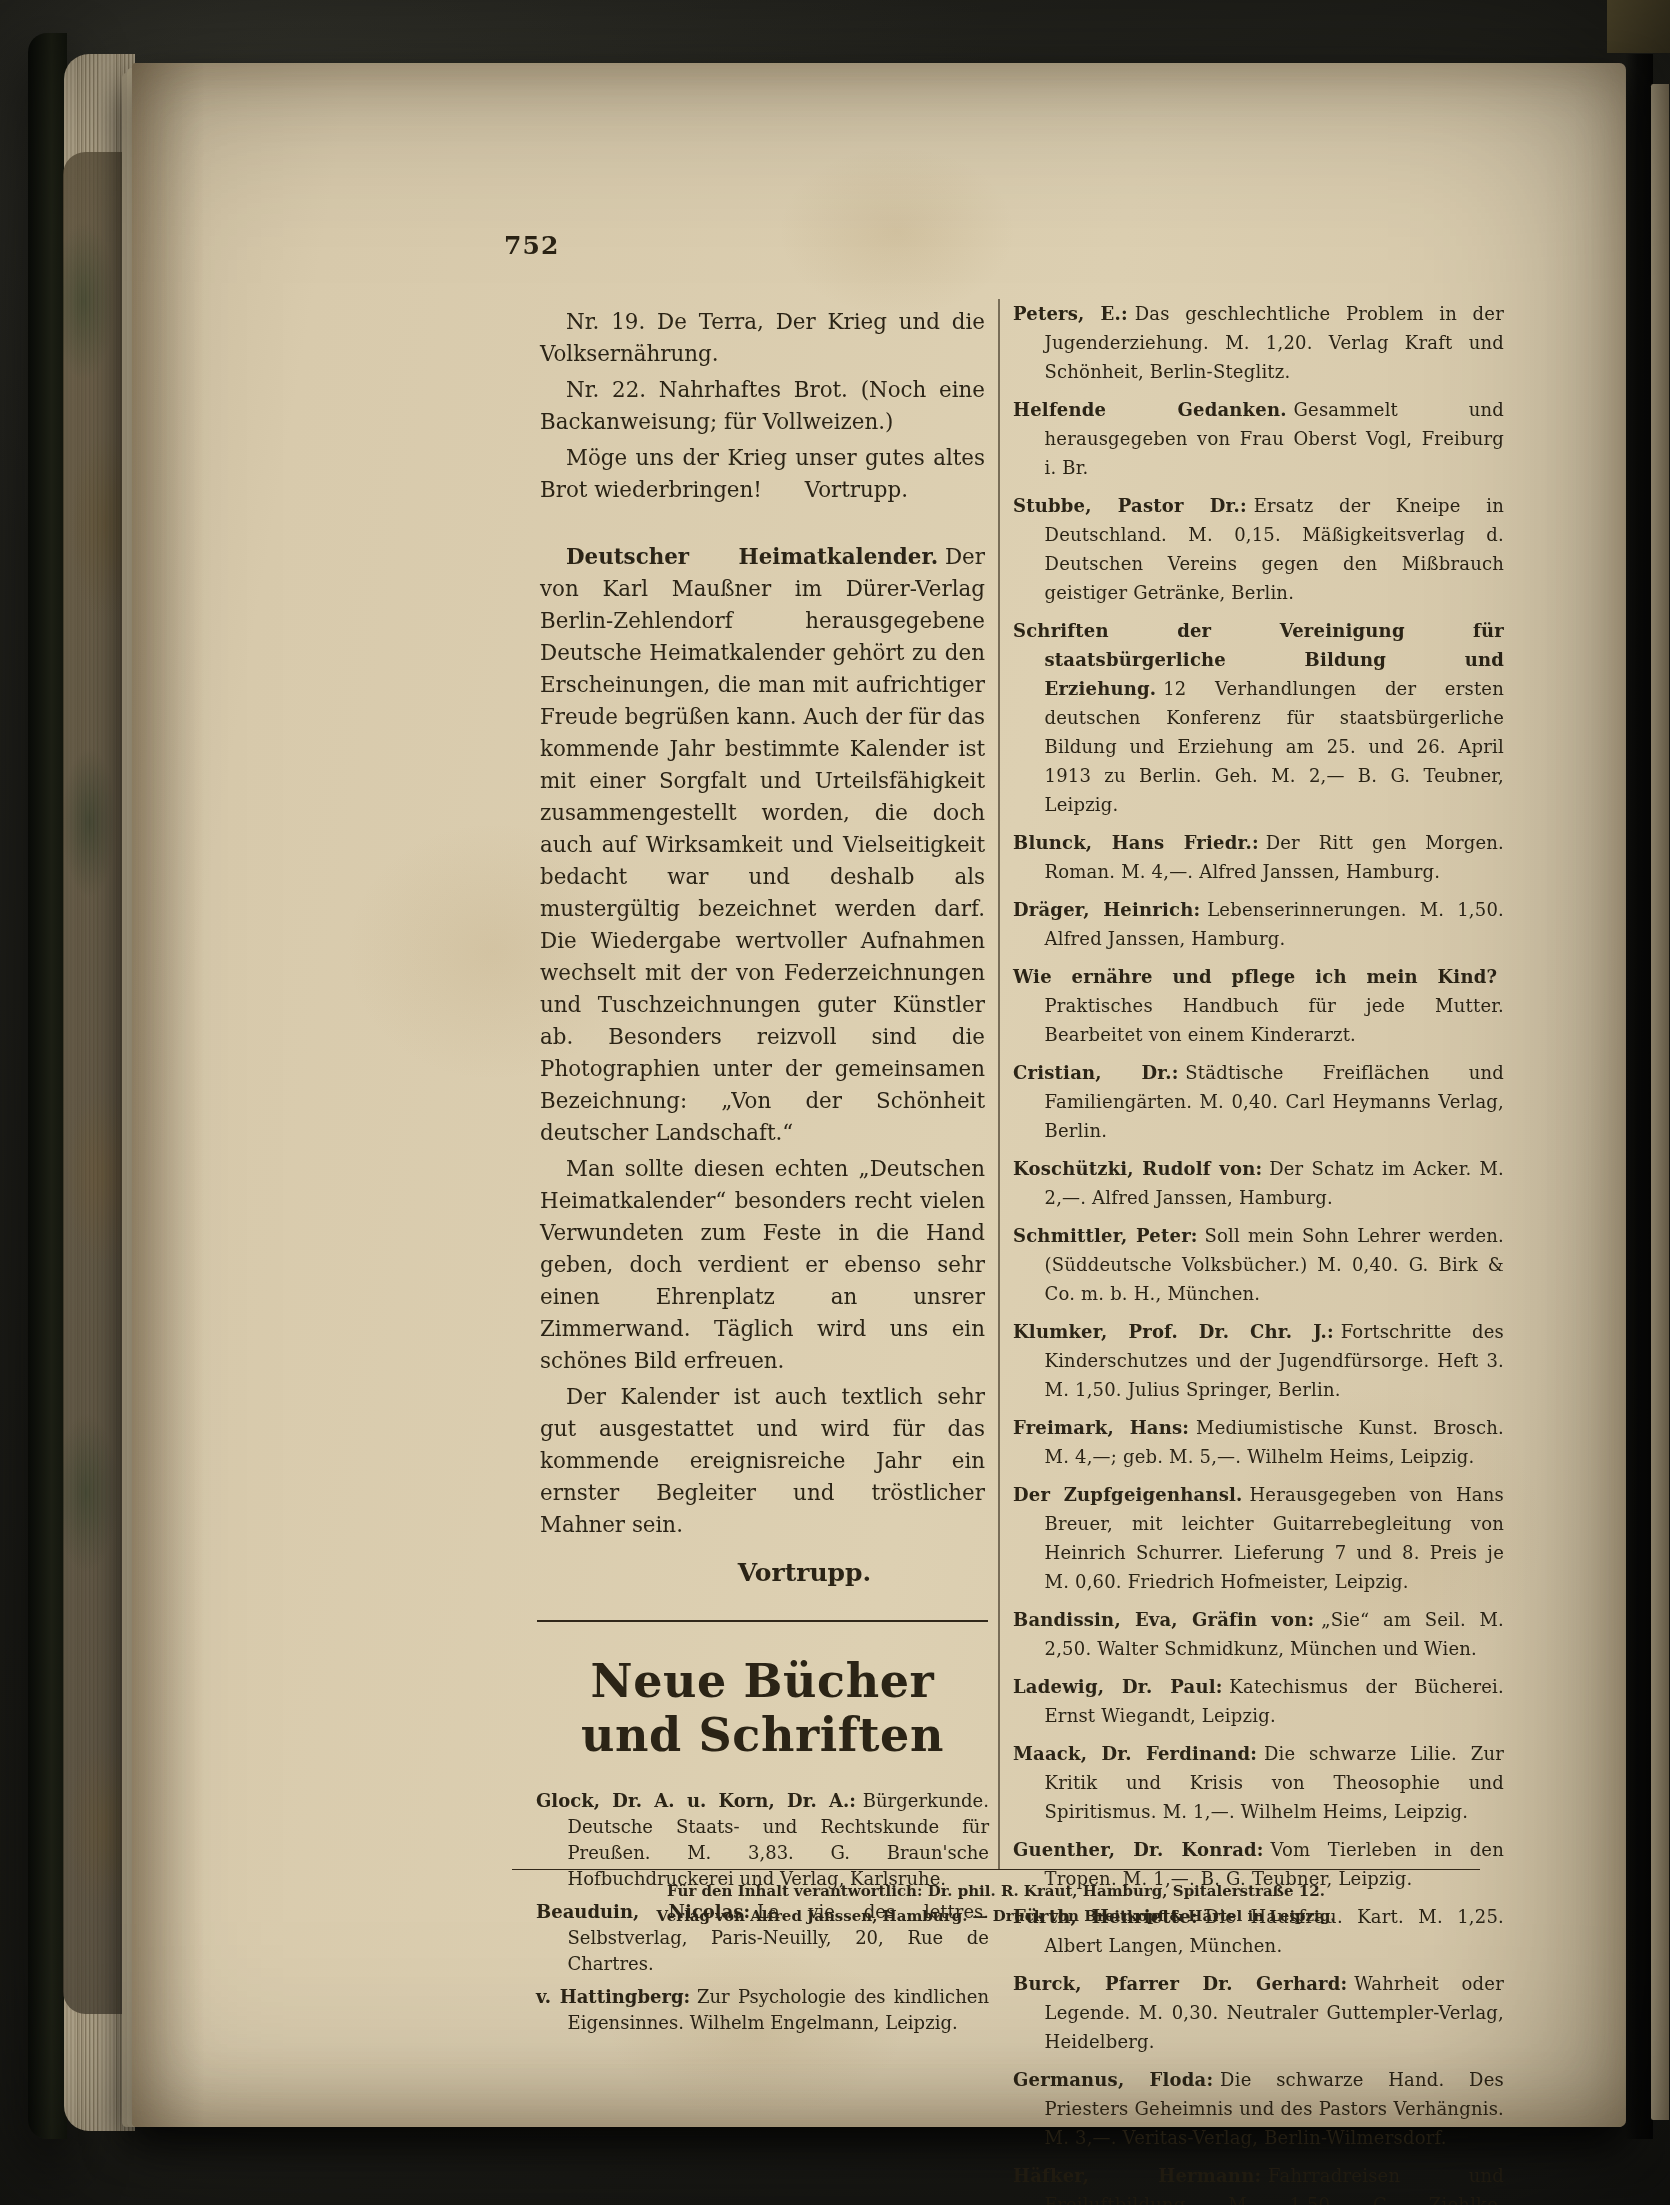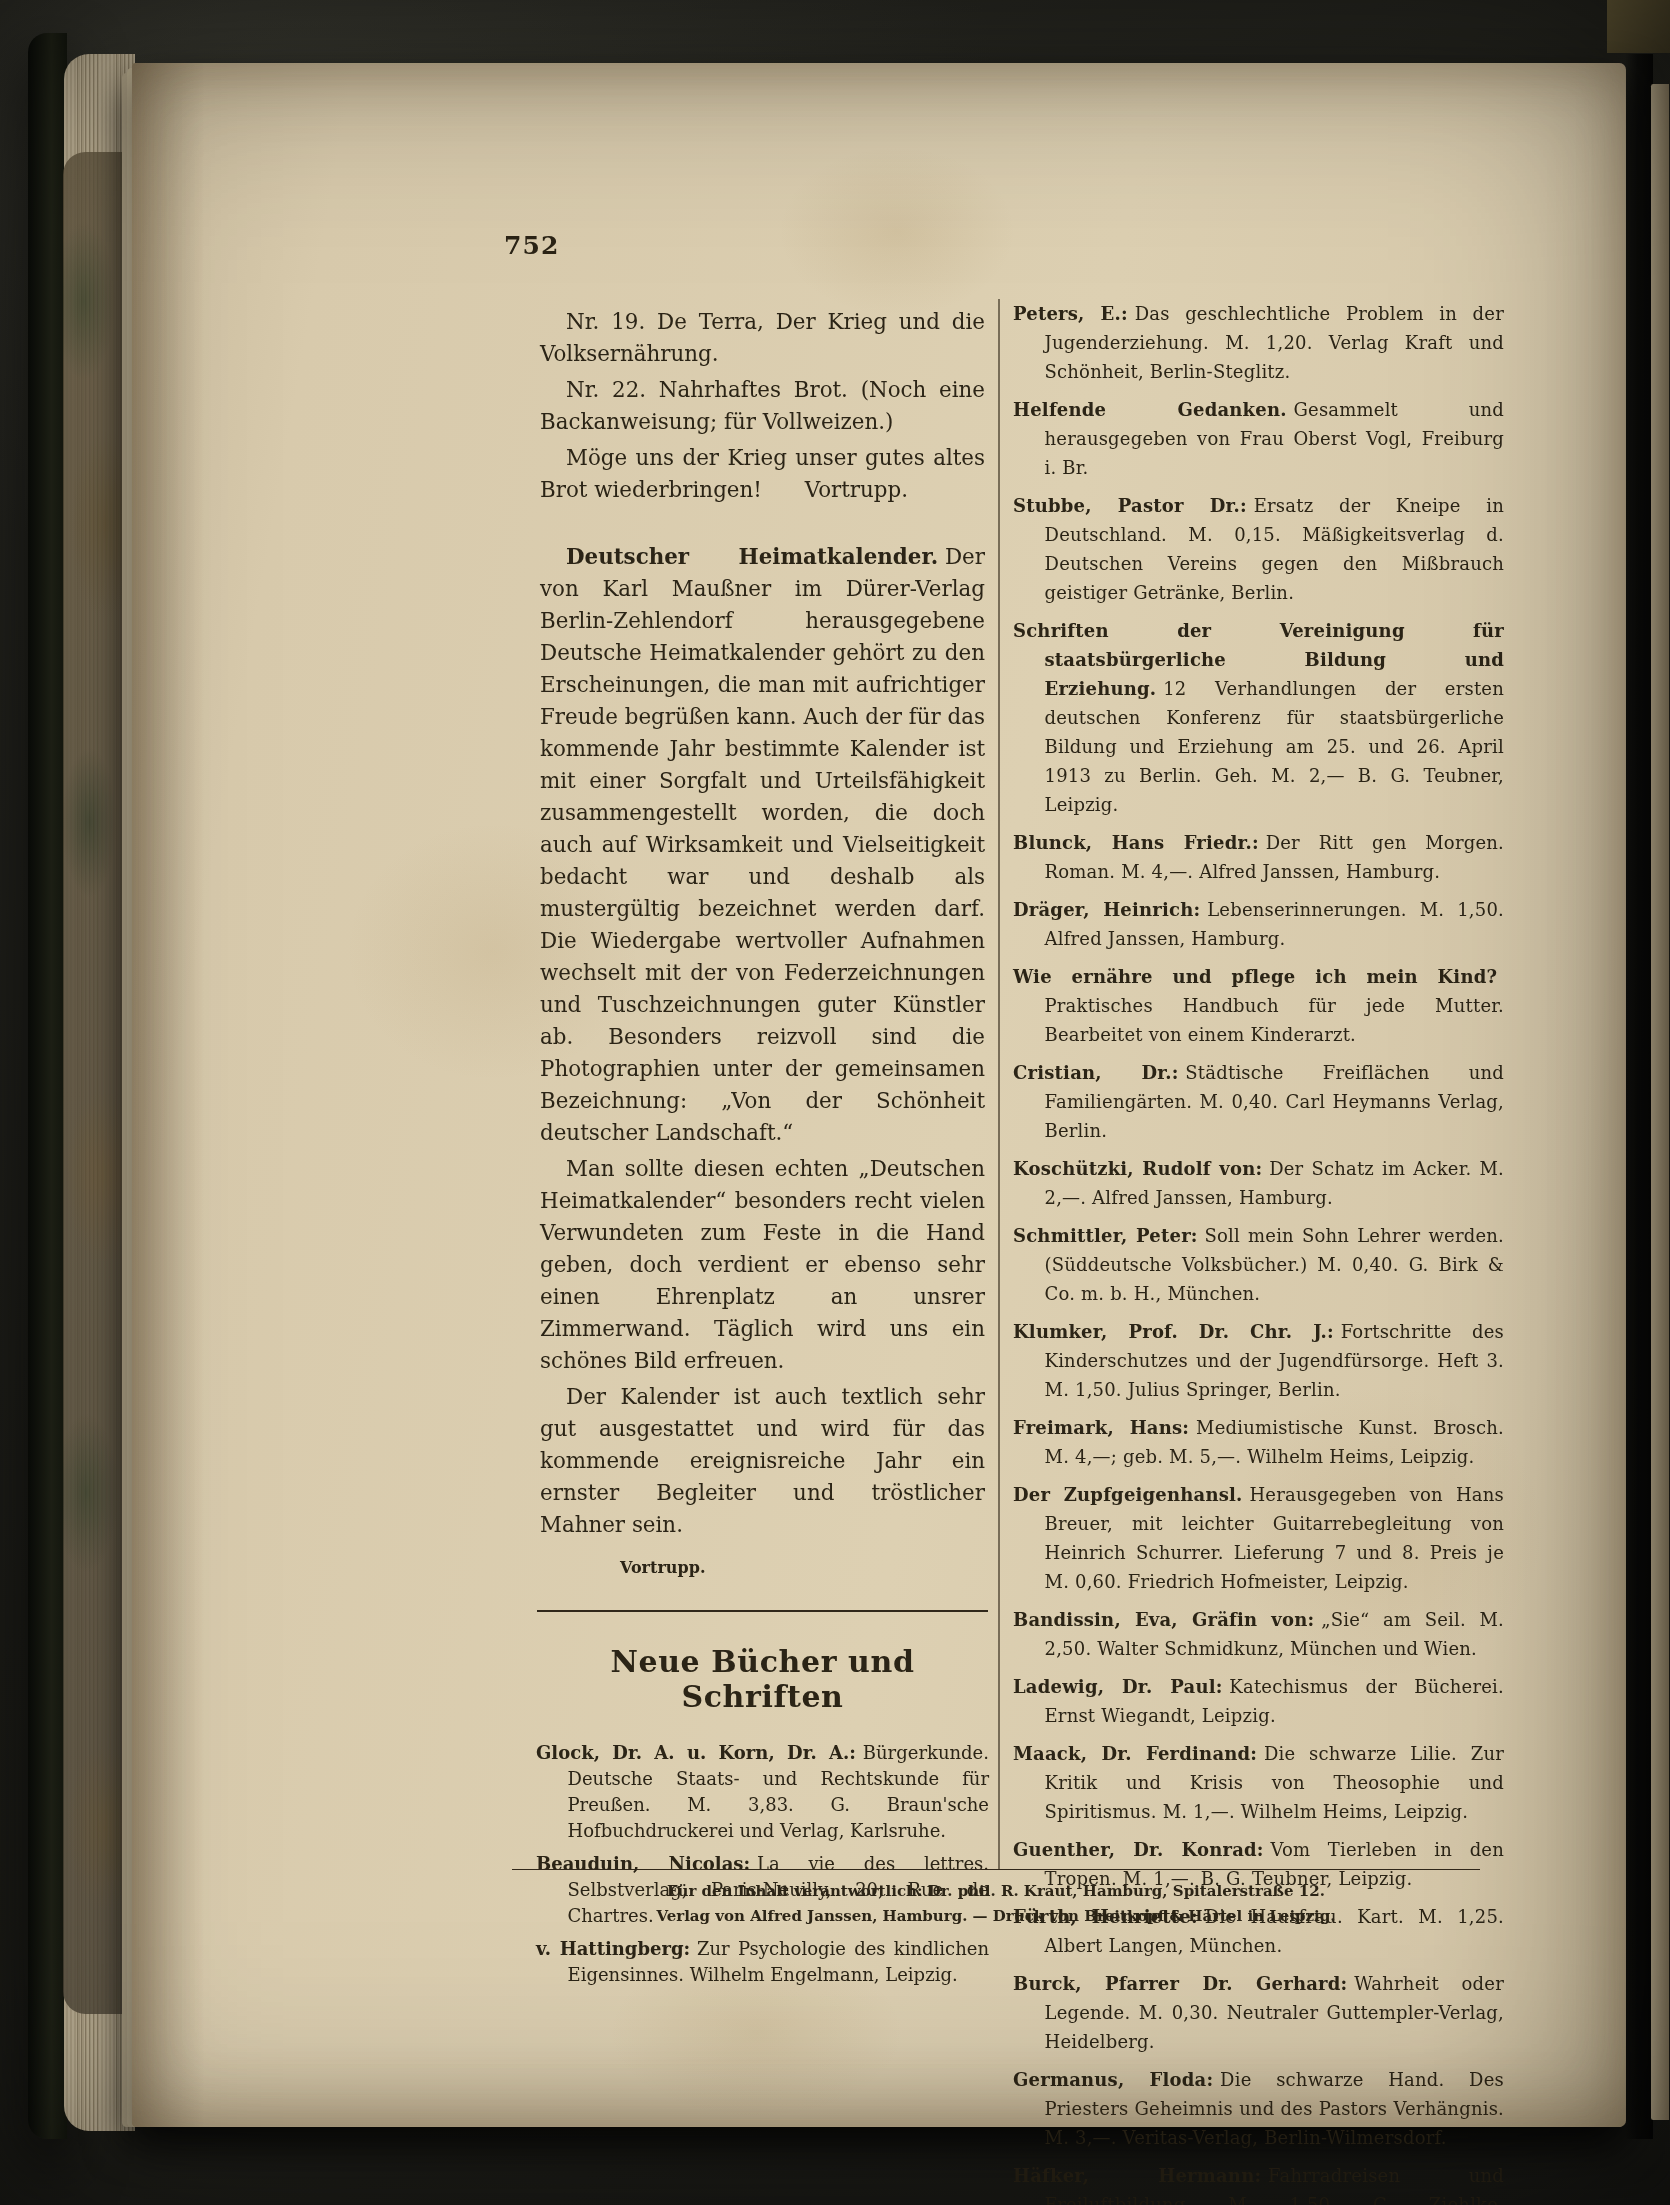--- a/index.html
+++ b/index.html
@@ -89,25 +89,25 @@
   .col-left  { position: absolute; left: 404px;  top: 239px; width: 453px; }
   .col-right { position: absolute; left: 881px; top: 236px; width: 491px; }
   .divider   { position: absolute; left: 866px; top: 236px; width: 1.7px; height: 1571px; background: rgba(58,48,32,.62); }
   .para {
     font-size: 21.4px; line-height: 32px; margin: 4px;
     text-align: justify; text-indent: 26px;
   }
   .article { margin-top: 35px; }
   .lead { font-weight: bold; }
   .lead:not(:empty) { margin-right: 6.8px; }
-  .signature { padding-left: 84px; font-weight: bold; font-size: 16px; margin-top: 17px; }
+  .signature { text-align: center; padding-left: 84px; font-weight: bold; font-size: 25px; margin-top: 17px; }
   .rule { border-top: 2.8px solid #30271a; margin: 33px 1.1px 0 1.1px; }
   .heading {
     width: 394px; margin: 31.5px auto 0; text-align: center;
-    font-size: 30px; line-height: 1.18; font-weight: bold; letter-spacing: 0.6px;
+    font-size: 46px; line-height: 1.18; font-weight: bold; letter-spacing: 0.6px;
   }
   .entries { margin-top: 26px; }
   .entry {
     font-size: 18px; line-height: 26px; margin: 0 0 6.8px 0;
     padding-left: 31.5px; text-indent: -31.5px; text-align: justify;
   }
   .col-right .entries { margin-top: 0; }
   .col-right .entry { line-height: 29px; margin-bottom: 9px; letter-spacing: 0.2px; }
   .footer { position: absolute; left: 380px; top: 1806px; width: 968px; text-align: center; }
   .footer-rule { border-top: 1.7px solid #30271a; margin-bottom: 9px; }

